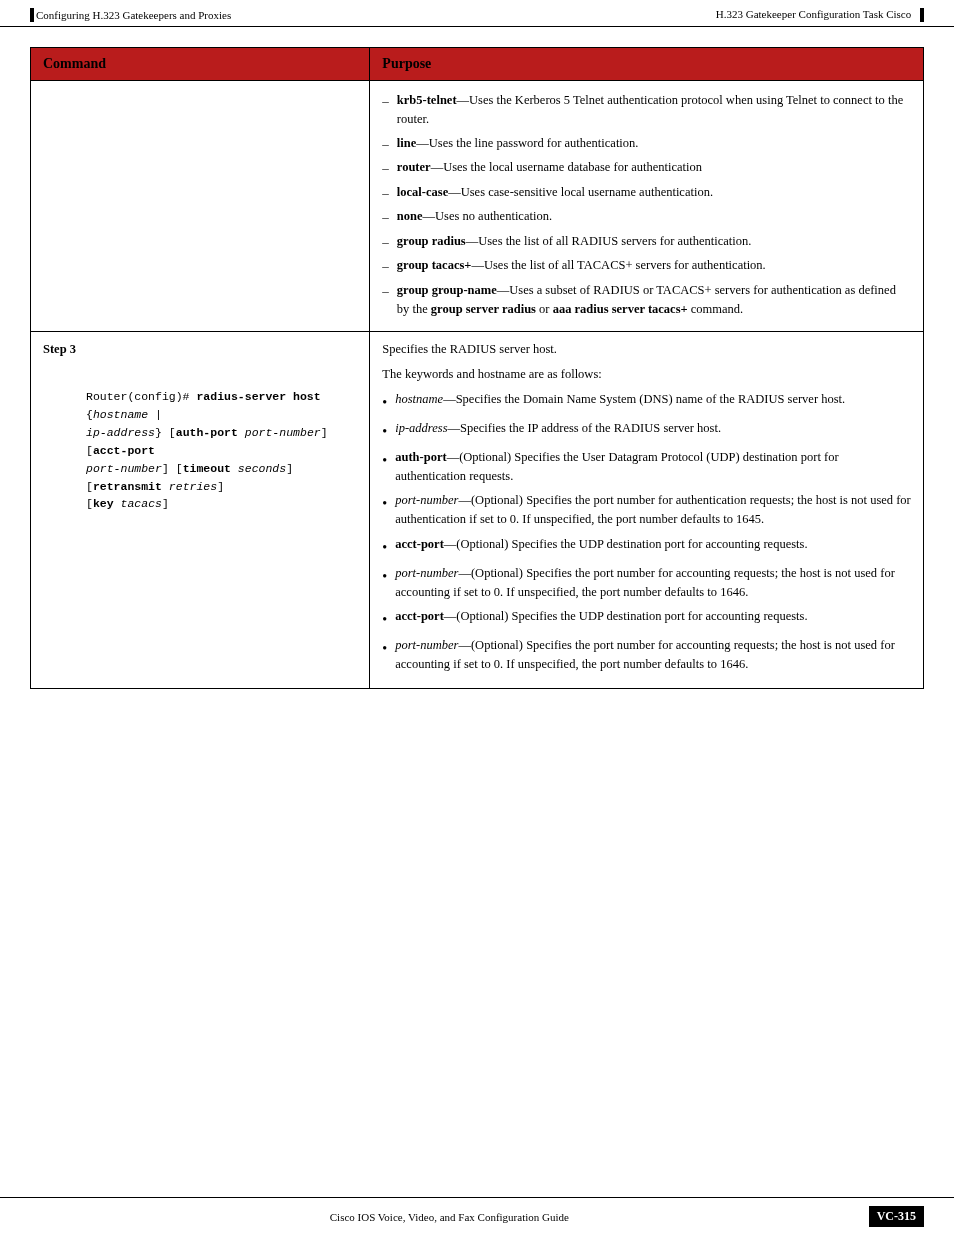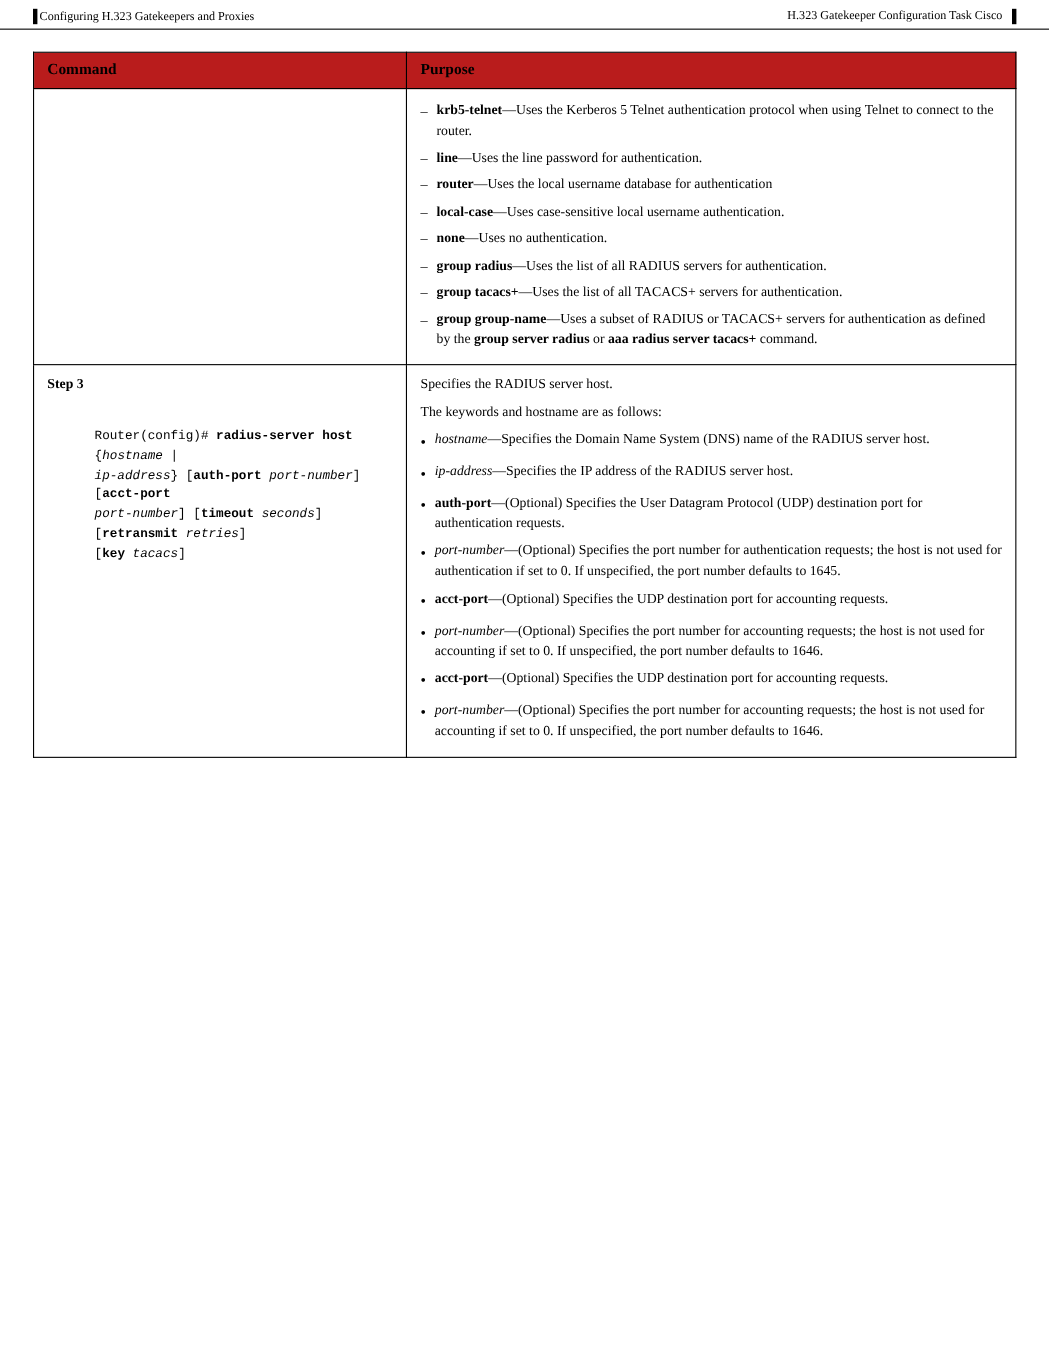--- a/index.html
+++ b/index.html
@@ -298,14 +298,21 @@
                   <em>port-number</em>—(Optional) Specifies the port number for accounting requests; the host is not used for accounting if set to 0. If unspecified, the port number defaults to 1646.
                 </span>
               </li>
             </ul>
           </td>
         </tr>
       </tbody>
     </table>
   </div>
 
+  <div class="bottom-bar">
+    <span></span>
+    <span>Cisco IOS Voice, Video, and Fax Configuration Guide</span>
+    <div class="page-num-box">
+      <span>VC-315</span>
+    </div>
+  </div>
 
 </div>
 
 </body></html>

